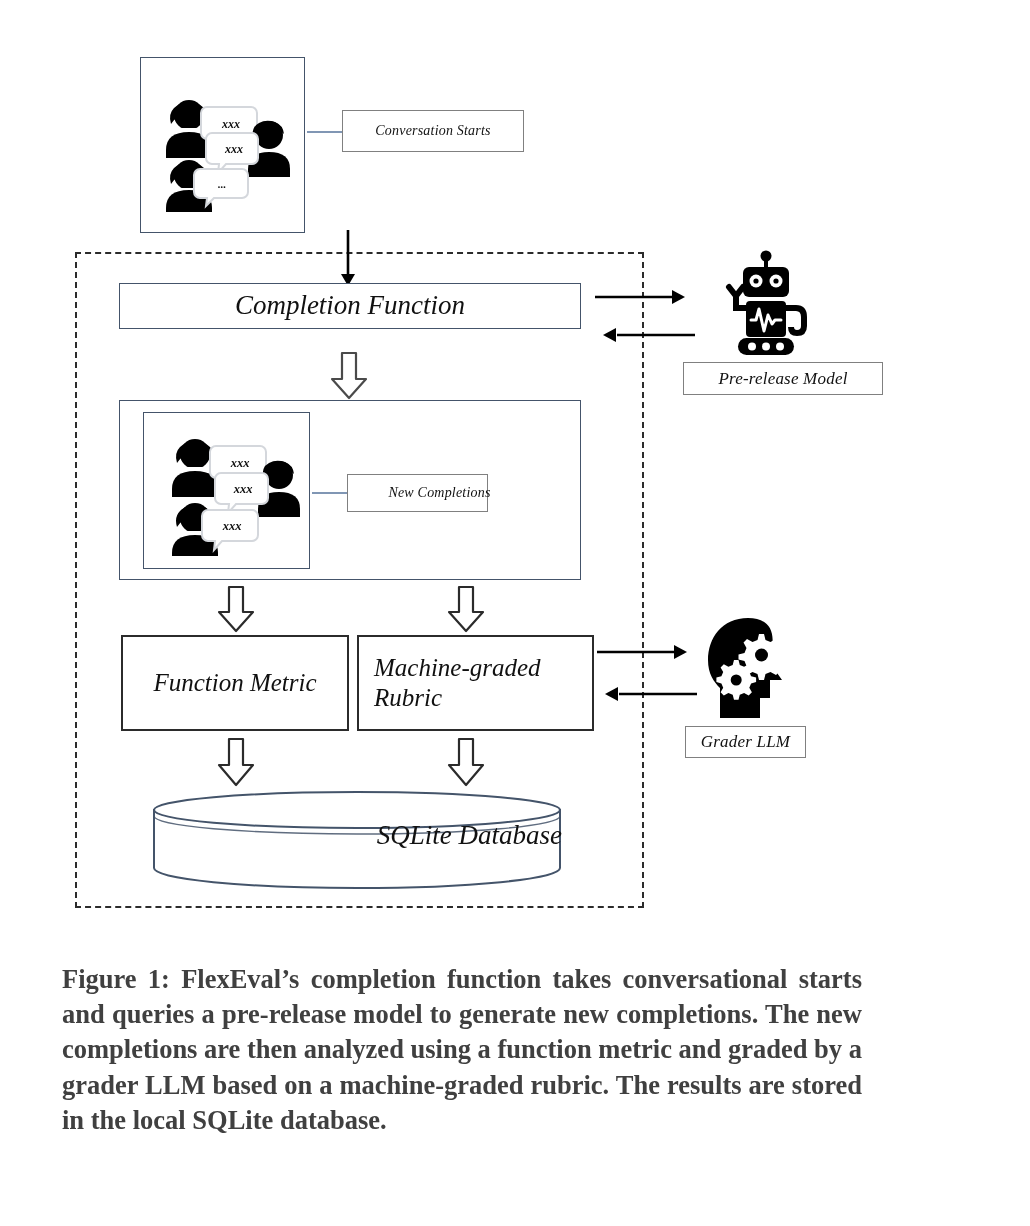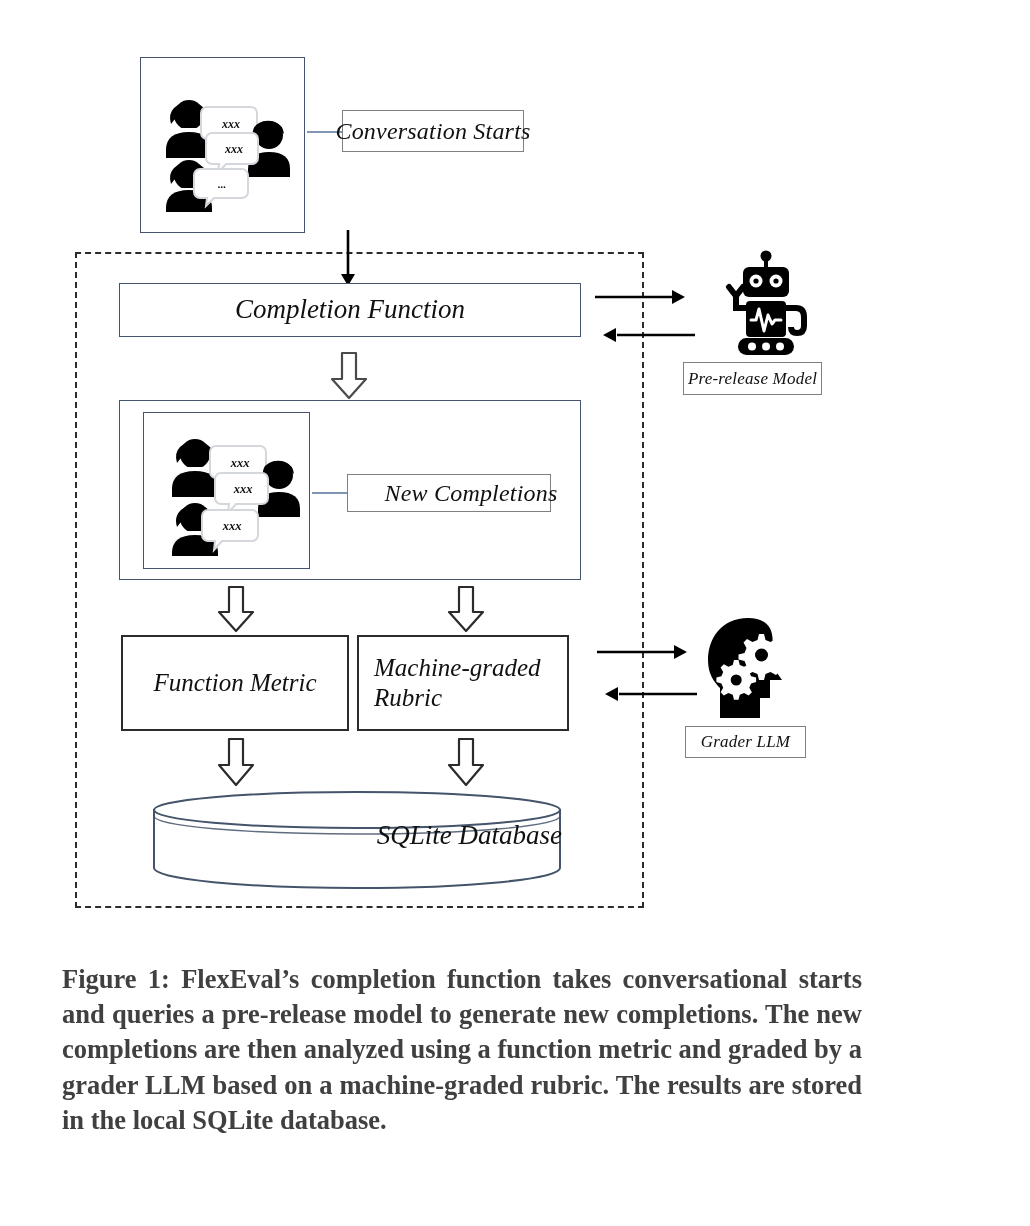--- a/index.html
+++ b/index.html
@@ -14,21 +14,21 @@
   .dark-box{border:2px solid #2b2b2b;background:#fff;box-sizing:border-box;}
   .callout{border:1.5px solid #808080;background:#fff;box-sizing:border-box;
            display:flex;align-items:center;justify-content:center;}
   .dashed-box{border:2.5px dashed #2b2b2b;box-sizing:border-box;background:transparent;}
 
   .boxlabel{display:flex;align-items:center;justify-content:center;
             text-align:center;line-height:1.15;}
   .t-big{font-size:27px;}
   .t-mid{font-size:25px;}
 
-  .callout-txt{font-size:24px;letter-spacing:.2px;white-space:nowrap;}
+  .callout-txt{font-size:14px;letter-spacing:.2px;white-space:nowrap;}
 
   .connector{background:#8096b4;height:2px;}
 
   
   .caption{position:absolute;left:62px;top:962px;width:800px;
            font-family:"Liberation Serif", serif;font-weight:bold;
            font-size:26.5px;line-height:1.33;text-align:justify;
            text-align-last:left;color:#404040;}
   svg{display:block;overflow:visible;}
 </style>
@@ -87,21 +87,21 @@
     <span class="callout-txt">Conversation Starts</span>
   </div>
 
   <div class="abs" style="left:336px;top:230px;width:24px;height:58px;">
     <svg width="24" height="58" viewBox="0 0 24 58">
       <line x1="12" y1="0" x2="12" y2="46" stroke="#000" stroke-width="2.6"></line>
       <path d="M12 56 l-7 -12 l14 0 z" fill="#000"></path>
     </svg>
   </div>
 
-  <div class="abs blue-box boxlabel t-big" style="left:119px;top:283px;width:462px;height:54px;">
+  <div class="abs blue-box boxlabel t-big" style="left:119px;top:283px;width:462px;height:46px;">
     <span>Completion Function</span>
   </div>
 
   <div class="abs" style="left:595px;top:285px;width:100px;height:60px;">
     <svg width="100" height="60" viewBox="0 0 100 60">
       <line x1="0" y1="12" x2="78" y2="12" stroke="#000" stroke-width="2.6"></line>
       <path d="M90 12 l-13 -7 l0 14 z" fill="#000"></path>
       <line x1="22" y1="50" x2="100" y2="50" stroke="#000" stroke-width="2.6"></line>
       <path d="M8 50 l13 -7 l0 14 z" fill="#000"></path>
     </svg>
@@ -121,21 +121,21 @@
       <path d="M30 58 l-10 0 l0 -14" fill="none" stroke="#000" stroke-width="6"></path>
       <path d="M20 46 l-7 -9 M20 46 l7 -9" fill="none" stroke="#000" stroke-width="6" stroke-linecap="round"></path>
       <path d="M70 58 l10 0 q8 0 8 9 l0 9 q0 7 -7 7 q-6 0 -6 -6" fill="none" stroke="#000" stroke-width="6"></path>
       <rect x="22" y="88" width="56" height="17" rx="8.5"></rect>
       <circle cx="36" cy="96.5" r="4" fill="#fff"></circle>
       <circle cx="50" cy="96.5" r="4" fill="#fff"></circle>
       <circle cx="64" cy="96.5" r="4" fill="#fff"></circle>
     </svg>
   </div>
 
-  <div class="abs callout" style="left:683px;top:362px;width:139px;height:33px;">
+  <div class="abs callout" style="left:683px;top:362px;width:200px;height:33px;">
     <span class="callout-txt" style="font-size:17px;">Pre-release Model</span>
   </div>
 
   <div class="abs" style="left:326px;top:352px;width:46px;height:48px;">
     <svg width="46" height="48" viewBox="0 0 46 48">
       <path d="M16 1 h14 v26 h10 l-17 19 l-17 -19 h10 z" fill="#fff" stroke="#4a4a4a" stroke-width="2.2" stroke-linejoin="round"></path>
     </svg>
   </div>
 
   <div class="abs blue-box" style="left:119px;top:400px;width:462px;height:180px;"></div>
@@ -170,40 +170,40 @@
       </g>
       <g>
         <path d="M42 86 h44 a6 6 0 0 1 6 6 v19 a6 6 0 0 1 -6 6 h-30 l-8 9 l1 -9 h-7 a6 6 0 0 1 -6 -6 v-19 a6 6 0 0 1 6 -6z" fill="#fff" stroke="#d4d7dc" stroke-width="2"></path>
         <text x="66" y="106" font-family="'Liberation Serif',serif" font-size="12.5" font-weight="bold" text-anchor="middle" fill="#111">xxx</text>
       </g>
     </svg>
   </div>
 
   <div class="abs connector" style="left:312px;top:492px;width:35px;"></div>
 
-  <div class="abs callout" style="left:347px;top:474px;width:204px;height:38px;padding-left:44px;">
+  <div class="abs callout" style="left:347px;top:474px;width:141px;height:38px;padding-left:44px;">
     <span class="callout-txt">New Completions</span>
   </div>
 
   <div class="abs" style="left:214px;top:586px;width:44px;height:46px;">
     <svg width="44" height="46" viewBox="0 0 44 46">
       <path d="M15 1 h14 v25 h10 l-17 19 l-17 -19 h10 z" fill="#fff" stroke="#2b2b2b" stroke-width="2.2" stroke-linejoin="round"></path>
     </svg>
   </div>
   <div class="abs" style="left:444px;top:586px;width:44px;height:46px;">
     <svg width="44" height="46" viewBox="0 0 44 46">
       <path d="M15 1 h14 v25 h10 l-17 19 l-17 -19 h10 z" fill="#fff" stroke="#2b2b2b" stroke-width="2.2" stroke-linejoin="round"></path>
     </svg>
   </div>
 
   <div class="abs dark-box boxlabel t-mid" style="left:121px;top:635px;width:228px;height:96px;">
     <span>Function Metric</span>
   </div>
 
-  <div class="abs dark-box" style="left:357px;top:635px;width:212px;height:96px;
+  <div class="abs dark-box" style="left:357px;top:635px;width:237px;height:96px;
               display:flex;align-items:center;padding-left:15px;">
     <span class="t-mid" style="line-height:1.2;">Machine-graded Rubric</span>
   </div>
 
   <div class="abs" style="left:597px;top:640px;width:100px;height:62px;">
     <svg width="100" height="62" viewBox="0 0 100 62">
       <line x1="0" y1="12" x2="78" y2="12" stroke="#000" stroke-width="2.6"></line>
       <path d="M90 12 l-13 -7 l0 14 z" fill="#000"></path>
       <line x1="22" y1="54" x2="100" y2="54" stroke="#000" stroke-width="2.6"></line>
       <path d="M8 54 l13 -7 l0 14 z" fill="#000"></path>

